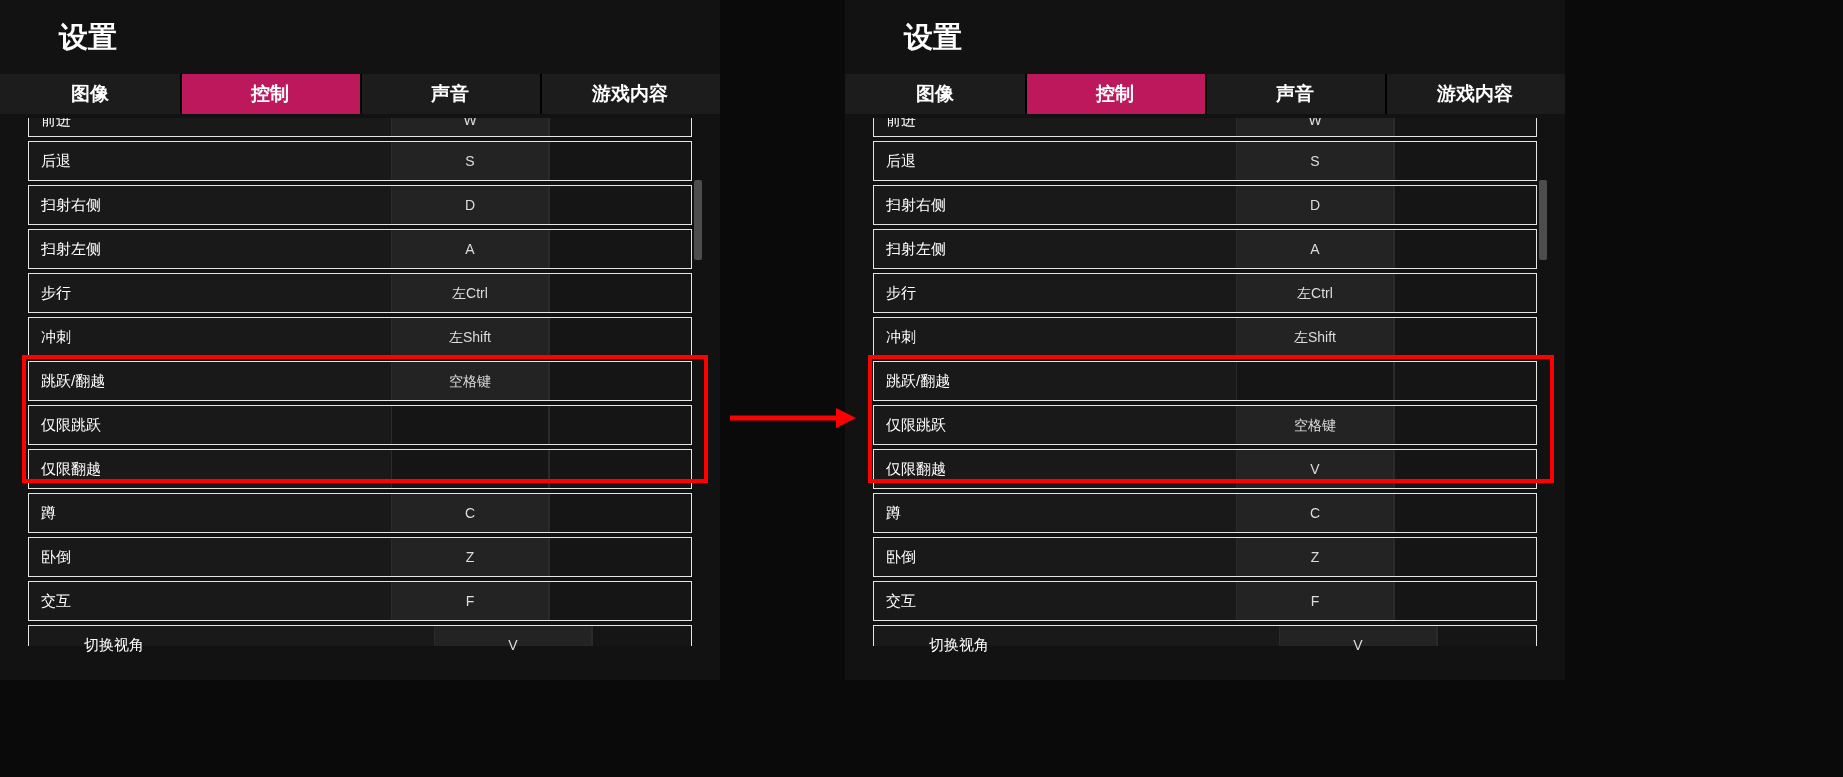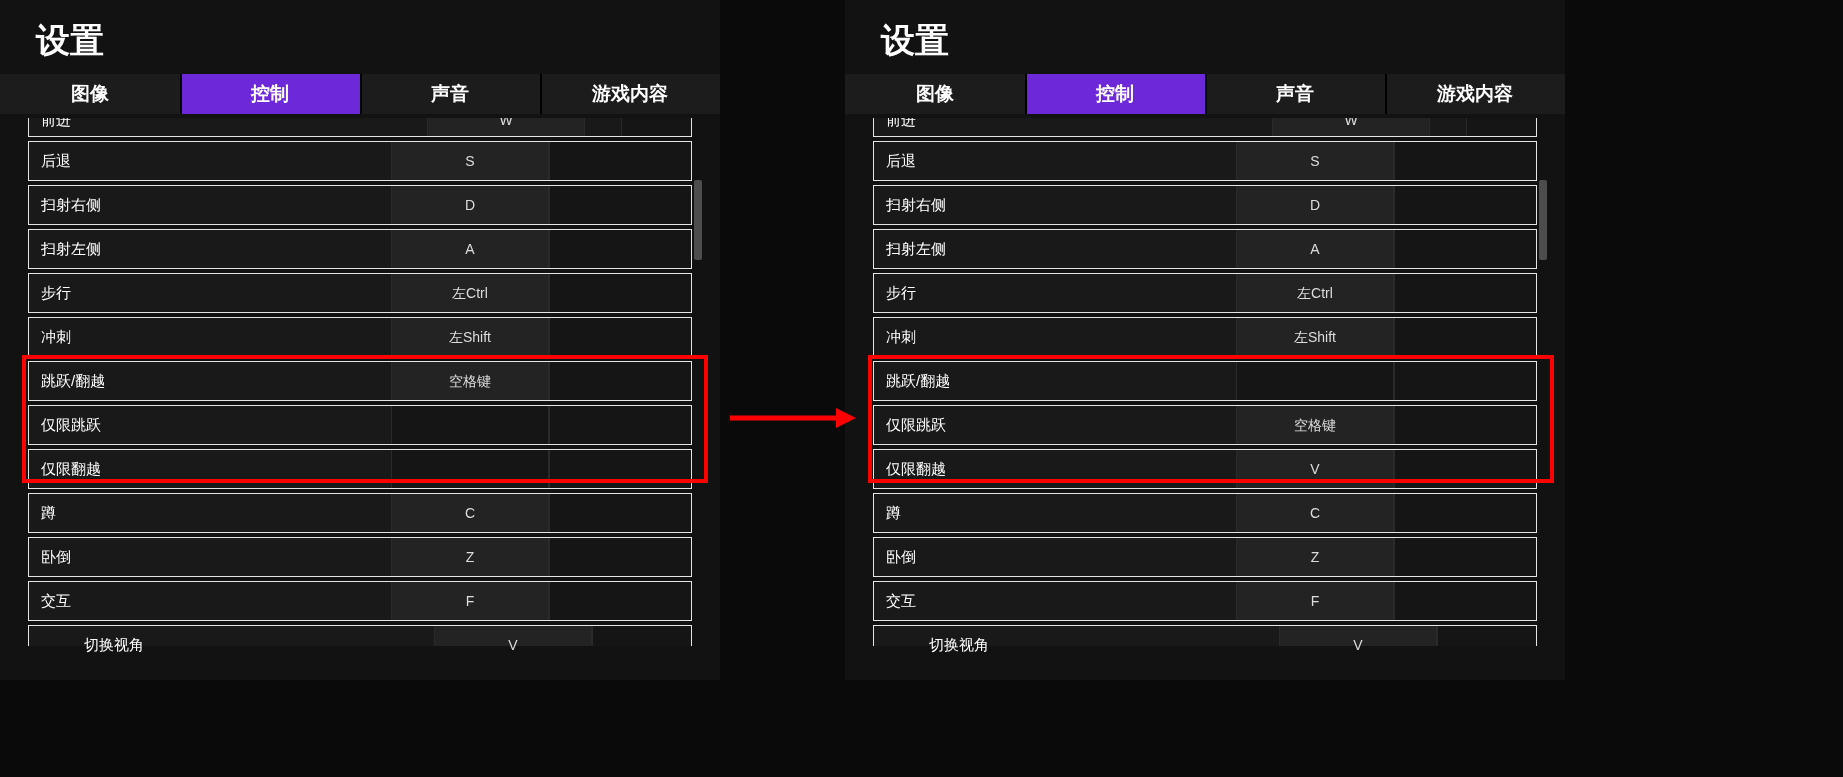--- a/index.html
+++ b/index.html
@@ -23,25 +23,26 @@
     top: 0;
     width: 720px;
     height: 680px;
     background: #121212;
     overflow: hidden;
   }
   .panel.left  { left: 0; }
   .panel.right { left: 845px; }
 
   .title {
-    font-size: 34px;
+    font-size: 29px;
     font-weight: bold;
     color: #ffffff;
     padding: 18px 0 0 36px;
     height: 50px;
+    margin-left: 23px;
   }
 
   .tabs {
     display: flex;
     height: 40px;
     margin-top: 6px;
   }
   .tab {
     flex: 1;
     text-align: center;
@@ -50,21 +51,21 @@
     font-weight: bold;
     color: #ffffff;
     background: #1c1c1c;
     cursor: pointer;
     position: relative;
   }
   .tab + .tab {
     box-shadow: inset 2px 0 0 #000;
   }
   .tab.active {
-    background: #6d28d9;
+    background: #be185d;
   }
 
   .list-wrap {
     position: relative;
     margin: 4px 28px 0 28px;
     height: 556px;
     overflow: hidden;
   }
   .row {
     display: flex;
@@ -72,21 +73,20 @@
     line-height: 38px;
     border: 1px solid #e5e5e5;
     background: #191919;
     margin-bottom: 4px;
   }
   .row.partial-top {
     height: 20px;
     line-height: 8px;
     border-top: none;
     margin-top: -2px;
-    gap: 36px;
   }
   .row.partial-bottom {
     height: 20px;
     border-bottom: none;
     margin-bottom: 0;
     padding-left: 43px;
   }
   .cell-label {
     flex: 0 0 350px;
     padding-left: 12px;

